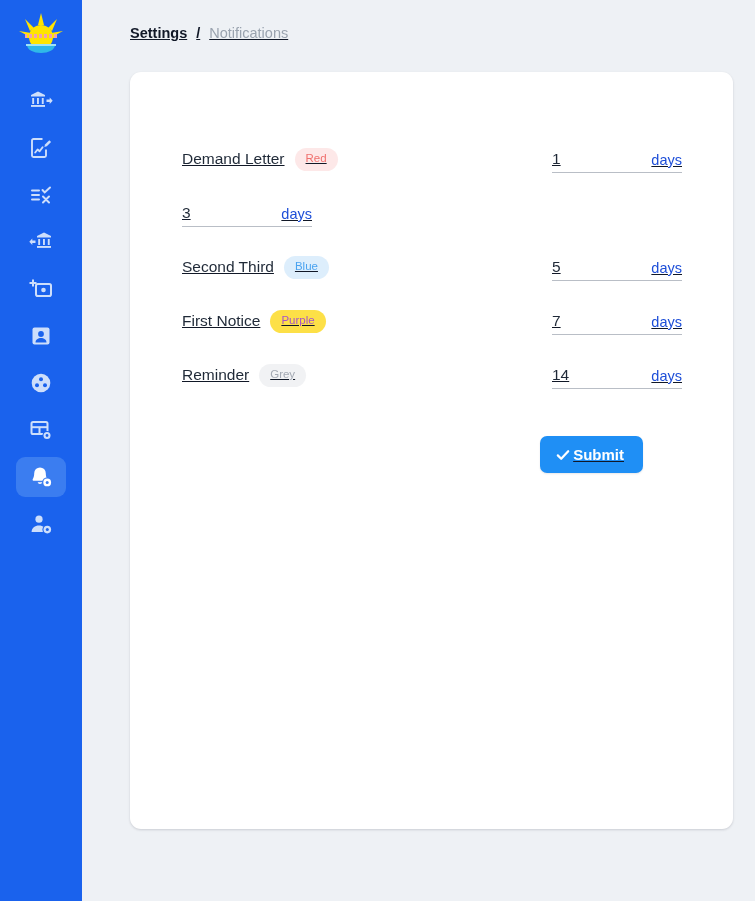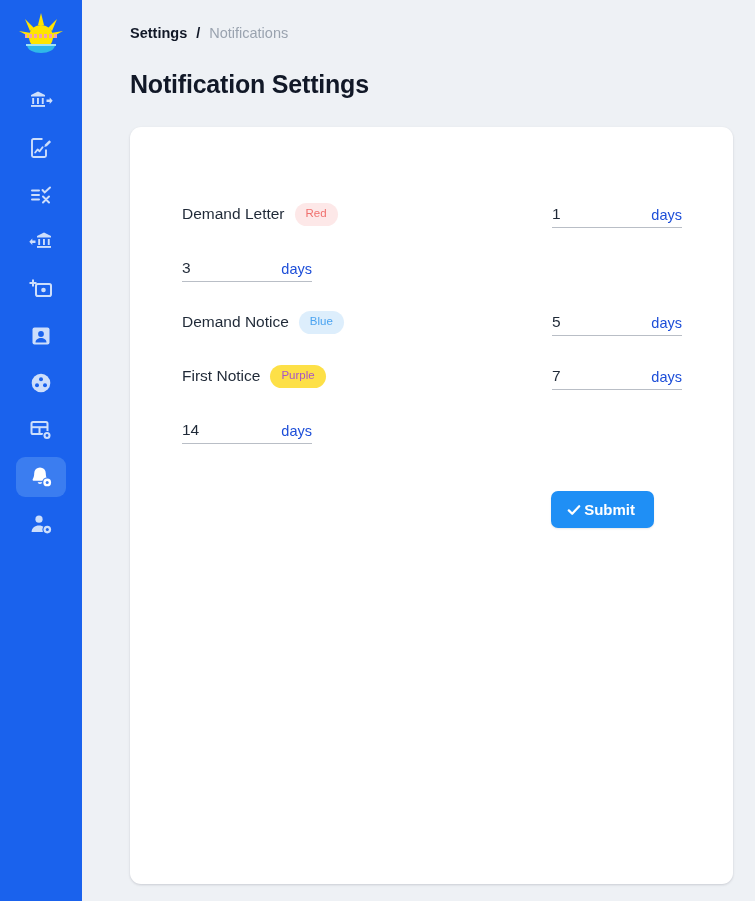--- a/index.html
+++ b/index.html
@@ -12,20 +12,21 @@
   body {
     font-family: "Liberation Sans", sans-serif;
     background: #eef1f5;
     color: #111827;
     -webkit-font-smoothing: antialiased;
   }
   .app {
     display: flex;
     width: 755px;
     height: 901px;
+    text-decoration: underline;
   }
 
   
   .sidebar {
     width: 82px;
     min-width: 82px;
     background: #1a62ed;
     display: flex;
     flex-direction: column;
     align-items: center;
@@ -91,21 +92,21 @@
     letter-spacing: -0.2px;
     color: #111827;
   }
 
   .card {
     margin: 28px 22px 4px 48px;
     background: #ffffff;
     border-radius: 11px;
     box-shadow: 0 1px 3px rgba(16,24,40,0.10), 0 1px 2px rgba(16,24,40,0.06);
     height: 757px;
-    padding: 60px 5px 0 0;
+    padding: 60px 16px 0 0;
   }
 
   .form {
     padding: 0 0 0 52px;
   }
   .form-row {
     display: flex;
     align-items: center;
     height: 54px;
   }
@@ -325,21 +326,20 @@
   </nav>
 
   <main class="main">
 
     <div class="breadcrumb">
       <span class="crumb-root">Settings</span>
       <span class="crumb-sep">/</span>
       <span class="crumb-current">Notifications</span>
     </div>
 
-    <h1 class="page-title">Notification Settings</h1>
 
     <section class="card">
       <form class="form">
 
         <div class="form-row">
           <div class="row-label-cell">
             <span class="row-label">Demand Letter</span>
             <span class="badge badge-red">Red</span>
           </div>
           <div class="input-cell">
@@ -354,21 +354,21 @@
           <div class="input-cell">
             <div class="input-wrap">
               <input class="input-value" type="text" value="3" style="">
               <span class="input-suffix">days</span>
             </div>
           </div>
         </div>
 
         <div class="form-row">
           <div class="row-label-cell">
-            <span class="row-label">Demand Notice</span>
+            <span class="row-label">Second Third</span>
             <span class="badge badge-blue">Blue</span>
           </div>
           <div class="input-cell">
             <div class="input-wrap">
               <input class="input-value" type="text" value="5" style="">
               <span class="input-suffix">days</span>
             </div>
           </div>
         </div>
 
@@ -379,20 +379,24 @@
           </div>
           <div class="input-cell">
             <div class="input-wrap">
               <input class="input-value" type="text" value="7" style="">
               <span class="input-suffix">days</span>
             </div>
           </div>
         </div>
 
         <div class="form-row">
+          <div class="row-label-cell">
+            <span class="row-label">Reminder</span>
+            <span class="badge badge-grey">Grey</span>
+          </div>
           <div class="input-cell">
             <div class="input-wrap">
               <input class="input-value" type="text" value="14" style="">
               <span class="input-suffix">days</span>
             </div>
           </div>
         </div>
 
         <div class="submit-row">
           <button class="submit-btn" type="submit">

